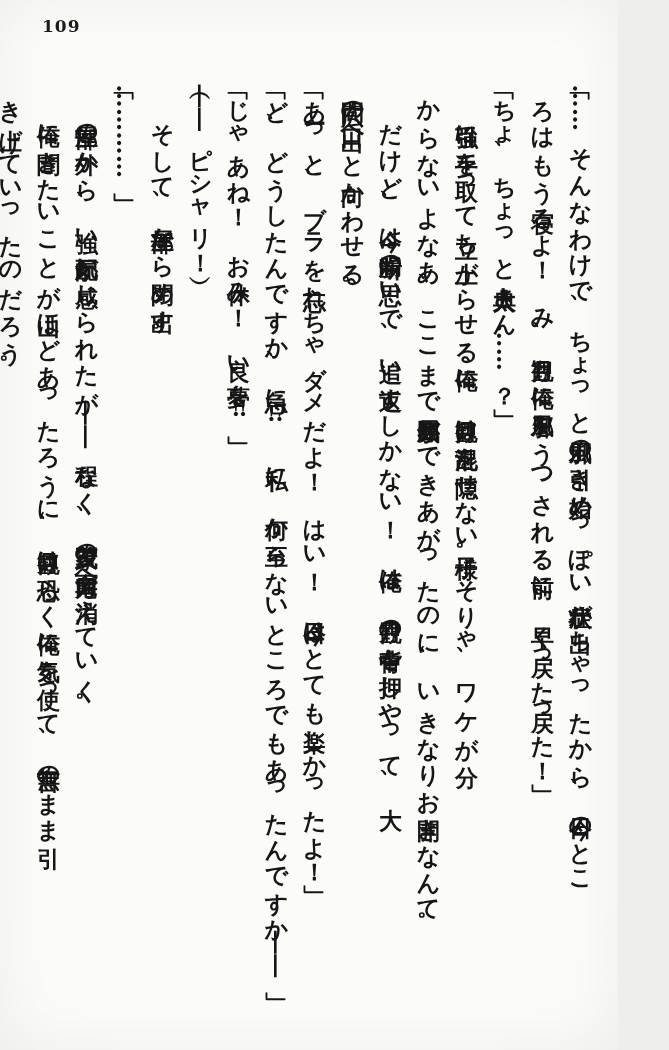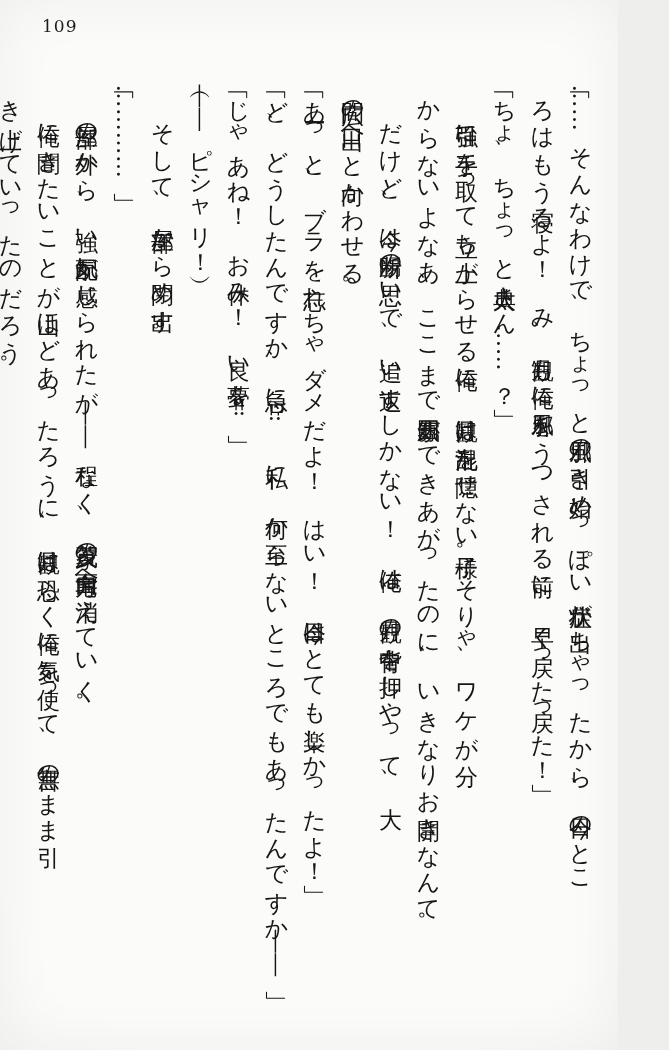--- a/index.html
+++ b/index.html
@@ -12,20 +12,21 @@
     overflow: hidden;
     background: #eeeeec;
     font-family: "DejaVu Serif", "Liberation Serif", serif;
   }
   .book-page {
     position: relative;
     width: 618px;
     height: 1050px;
     background: radial-gradient(ellipse 120% 110% at 50% 45%, #fbfbf9 55%, #f1f1ed 100%);
     box-shadow: inset 0 0 60px rgba(0,0,0,0.05);
+    font-weight: bold;
   }
   .page-number {
     position: absolute;
     top: 16px;
     left: 42px;
     font-size: 17px;
     color: #1c1c1c;
     letter-spacing: 1px;
   }
   .text-block {

